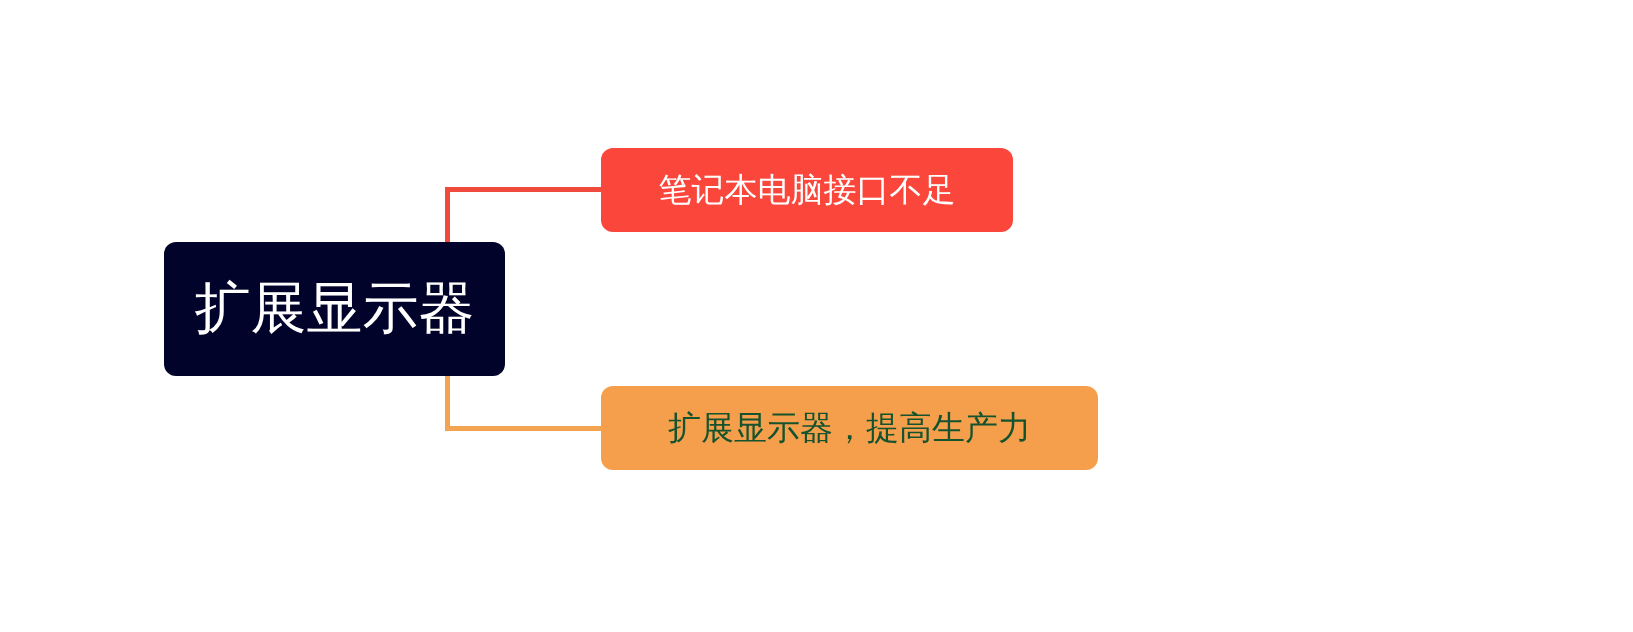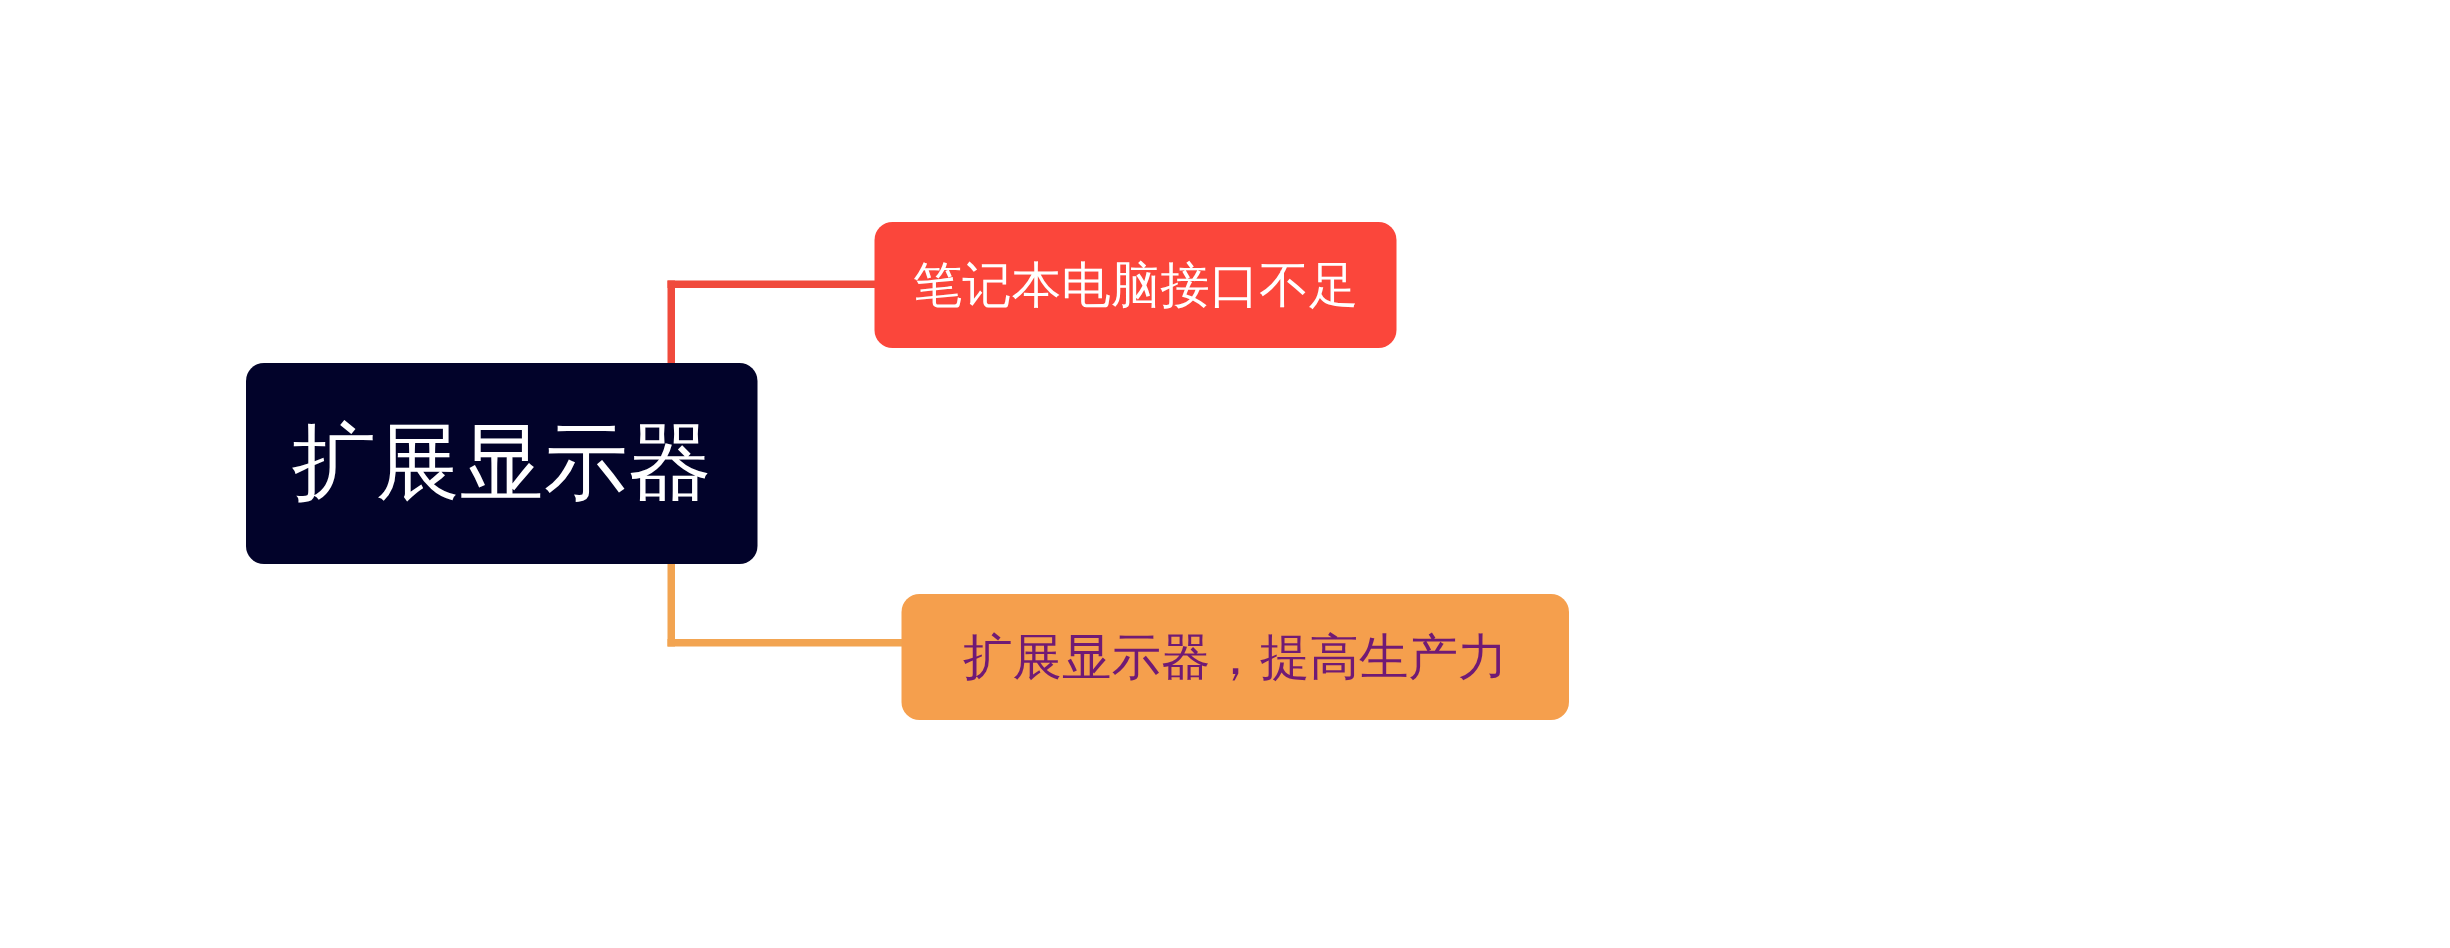--- a/index.html
+++ b/index.html
@@ -9,26 +9,26 @@
     }
     .node {
       position: absolute; display: flex; align-items: center; justify-content: center;
       border-radius: 12px; box-sizing: border-box; white-space: nowrap;
     }
     .root {
       left: 164px; top: 242px; width: 341px; height: 134px;
       background: #02032a; color: #ffffff; font-size: 56px;
     }
     .child1 {
-      left: 583px; top: 148px; width: 348px; height: 84px;
+      left: 601px; top: 148px; width: 412px; height: 84px;
       background: #fb463b; color: #ffffff; font-size: 33px;
     }
     .child2 {
-      left: 601px; top: 396px; width: 445px; height: 84px;
-      background: #f59f4d; color: #701a75; font-size: 33px;
+      left: 601px; top: 386px; width: 497px; height: 84px;
+      background: #f59f4d; color: #14532d; font-size: 33px;
     }
     .connector { position: absolute; }
     .c1v { left: 445px; top: 187px; width: 5px; height: 56px; background: #f04a3c; }
     .c1h { left: 445px; top: 187px; width: 157px; height: 5px; background: #f04a3c; }
     .c2v { left: 445px; top: 375px; width: 5px; height: 56px; background: #f2a451; }
     .c2h { left: 445px; top: 426px; width: 157px; height: 5px; background: #f2a451; }
   </style>
 </head>
 <body>
 

